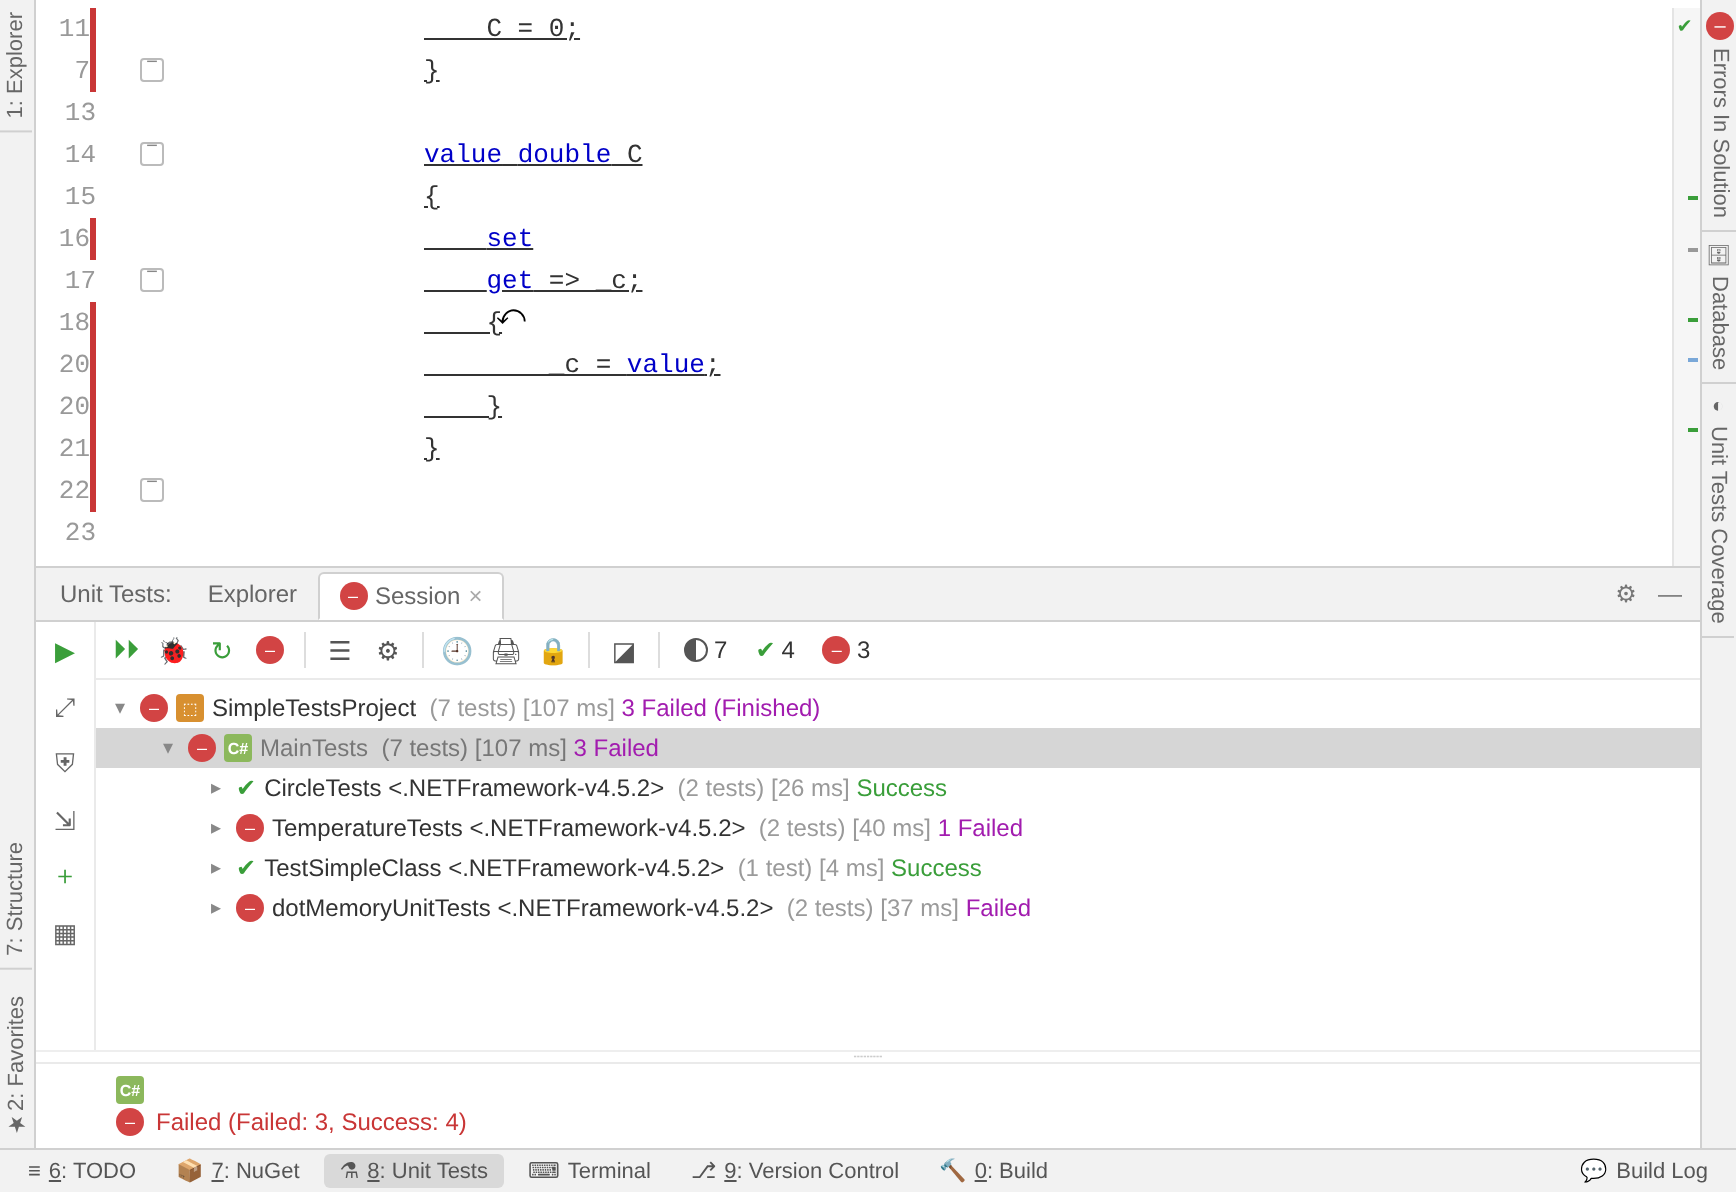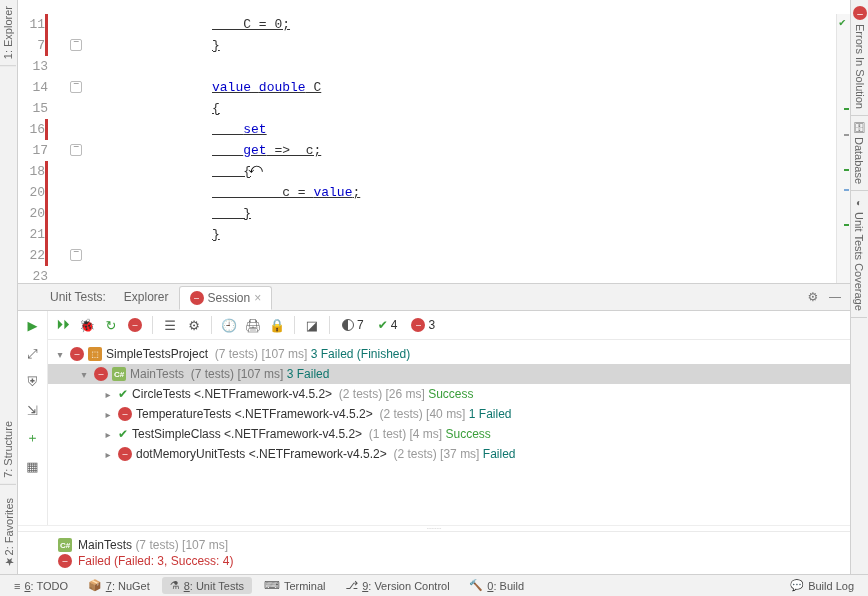--- a/index.html
+++ b/index.html
@@ -8,40 +8,40 @@
 
 .right-sidebar { position: absolute; right: 0; top: 0; width: 18px; height: 575px; background: #f2f2f2; border-left: 1px solid #d0d0d0; }
 .right-label { writing-mode: vertical-rl; font-size: 11px; color: #666; padding: 6px 2px; border-bottom: 1px solid #d0d0d0; cursor: pointer; display: flex; align-items: center; justify-content: center; }
 .right-label .ico { writing-mode: horizontal-tb; margin-bottom: 4px; font-size: 10px; }
 
 
 .left-sidebar { position: absolute; left: 0; top: 0; width: 18px; height: 575px; background: #f2f2f2; border-right: 1px solid #d0d0d0; }
 .left-label { writing-mode: vertical-rl; transform: rotate(180deg); font-size: 11px; color: #666; padding: 6px 2px; border-top: 1px solid #d0d0d0; cursor: pointer; display: flex; align-items: center; justify-content: center; }
 
 
-.editor { position: absolute; left: 18px; top: 14px; right: 18px; height: 283px; background: #fff; font-family: Consolas, "Courier New", monospace; font-size: 13px; display: flex; }
+.editor { position: absolute; left: 18px; top: 4px; right: 18px; height: 283px; background: #fff; font-family: Consolas, "Courier New", monospace; font-size: 13px; display: flex; }
 .gutter { width: 34px; background: #fff; border-right: 0; text-align: right; color: #999; line-height: 21px; padding-right: 4px; user-select: none; }
 .gutter .ln { height: 21px; position: relative; }
 .gutter .ln.mod { border-right: 3px solid #c93636; }
 .marks { width: 60px; position: relative; }
 .marks .mk { position: absolute; left: 18px; width: 12px; height: 12px; border: 1px solid #bbb; border-radius: 2px; background: #fff; }
 .marks .mk::after { content: "−"; color: #888; font-size: 10px; position: absolute; left: 2px; top: -3px; }
 .code { flex: 1; position: relative; }
 .code-line { height: 21px; line-height: 21px; white-space: pre; padding-left: 100px; text-decoration: underline; }
 .code-line.hl { background: #f4f4f4; }
 .kw { color: #0000c8; }
 .editor-scroll { position: absolute; right: 0; top: 0; width: 14px; height: 283px; background: #f6f6f6; border-left: 1px solid #e4e4e4; }
 .editor-scroll .chk { position: absolute; top: 2px; left: 2px; color: #3a9e3a; font-size: 11px; }
 .editor-scroll .mark { position: absolute; right: 1px; width: 5px; height: 2px; }
 .cursor-icon { position: absolute; font-size: 14px; color: #000; }
 
 
 .ut-panel { position: absolute; left: 18px; right: 18px; top: 283px; bottom: 22px; border-top: 1px solid #d0d0d0; background: #fff; display: flex; flex-direction: column; }
 .ut-tabs { height: 27px; background: #f2f2f2; display: flex; align-items: center; border-bottom: 1px solid #d0d0d0; padding: 0 4px; }
-.ut-tabs .title { color: #666; padding: 0 8px; margin-left: 20px; }
+.ut-tabs .title { color: #666; padding: 0 8px; }
 .ut-tabs .tab { padding: 4px 10px; color: #666; cursor: pointer; display: flex; align-items: center; gap: 4px; }
 .ut-tabs .tab.active { background: #fff; border: 1px solid #d0d0d0; border-bottom: 1px solid #fff; margin-bottom: -1px; border-radius: 3px 3px 0 0; }
 .ut-tabs .sp { flex: 1; }
 .ut-tabs .icobtn { width: 18px; height: 18px; display: flex; align-items: center; justify-content: center; color: #777; cursor: pointer; margin: 0 2px; }
 
 .ut-toolbar { height: 29px; background: #fff; border-bottom: 1px solid #eaeaea; display: flex; align-items: center; padding: 0 4px; gap: 2px; }
 .tb-btn { width: 22px; height: 22px; display: flex; align-items: center; justify-content: center; cursor: pointer; border-radius: 3px; font-size: 13px; color: #555; }
 .tb-sep { width: 1px; height: 18px; background: #ddd; margin: 0 4px; }
 .tb-pill { display: flex; align-items: center; gap: 3px; padding: 0 6px; font-size: 12px; }
 
@@ -53,21 +53,21 @@
 .tree-row { display: flex; align-items: center; height: 20px; padding-left: 6px; gap: 4px; font-size: 12px; }
 .tree-row.sel { background: #d6d6d6; }
 .chev { width: 12px; text-align: center; color: #888; cursor: pointer; font-size: 10px; user-select: none; }
 .status-ico { width: 14px; height: 14px; border-radius: 50%; display: flex; align-items: center; justify-content: center; font-size: 9px; color: #fff; }
 .status-fail { background: #d24444; }
 .status-pass { background: transparent; color: #3a9e3a; font-size: 12px; }
 .proj-ico { width: 14px; height: 14px; background: #d89030; border-radius: 2px; display:flex; align-items:center; justify-content:center; color:#fff; font-size:8px; }
 .cs-ico { width: 14px; height: 14px; background: #8cb85c; border-radius: 2px; display:flex; align-items:center; justify-content:center; color:#fff; font-size:8px; font-weight:bold; }
 .tree-text { white-space: nowrap; }
 .gray { color: #9a9a9a; }
-.red { color: #0f766e; }
+.red { color: #a21caf; }
 .green { color: #3a9e3a; }
 .sel-text { color: #777; }
 
 .ut-summary { border-top: 1px solid #eaeaea; padding: 6px 10px 6px 40px; font-size: 12px; }
 .ut-summary .line1 { display: flex; align-items: center; gap: 6px; }
 .ut-summary .line2 { display: flex; align-items: center; gap: 6px; color: #c93636; margin-top: 2px; }
 .drag-handle { height: 6px; background: #fff; border-top: 1px solid #eee; display:flex; align-items:center; justify-content:center; color:#ccc; font-size:8px; cursor: row-resize; }
 
 
 .bottom-bar { position: absolute; left: 0; right: 0; bottom: 0; height: 22px; background: #f2f2f2; border-top: 1px solid #d0d0d0; display: flex; align-items: center; padding: 0 6px; font-size: 11px; color: #555; gap: 4px; }
@@ -252,21 +252,20 @@
       </div>
 
     </div>
   </div>
 
   <div class="drag-handle">┄┄┄</div>
 
   <div class="ut-summary">
     <div class="line1">
       <span class="cs-ico">C#</span>
-      <span><span>MainTests</span> <span class="gray">(7 tests)</span> <span class="gray">[107 ms]</span></span>
     </div>
     <div class="line2">
       <span class="status-ico status-fail">–</span>
       <span>Failed (Failed: 3, Success: 4)</span>
     </div>
   </div>
 </div>
 
 <div class="bottom-bar">
   <div class="bbtn">

